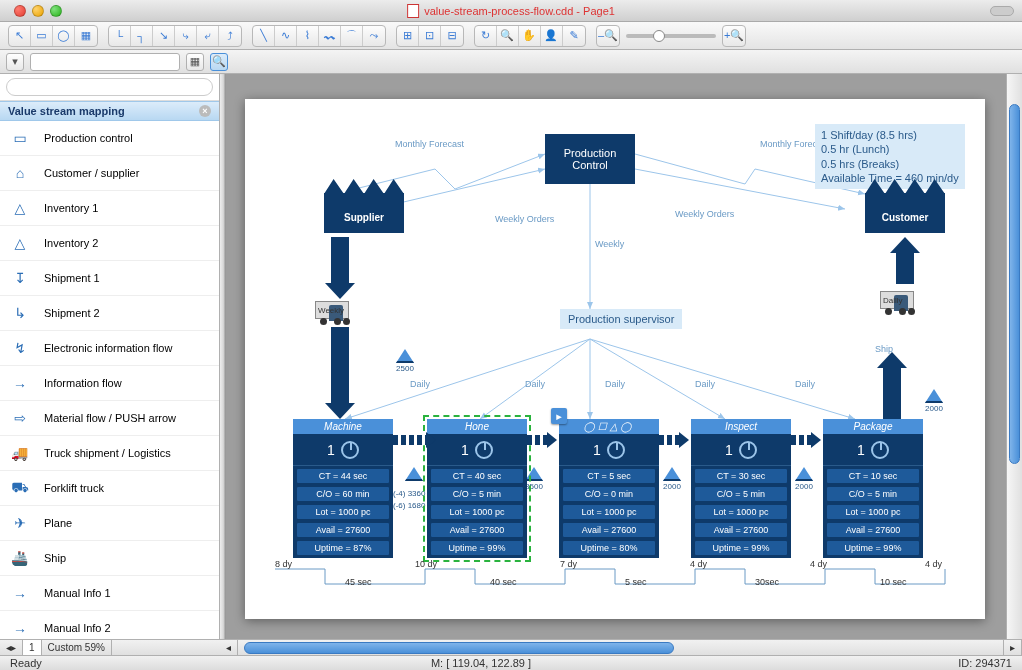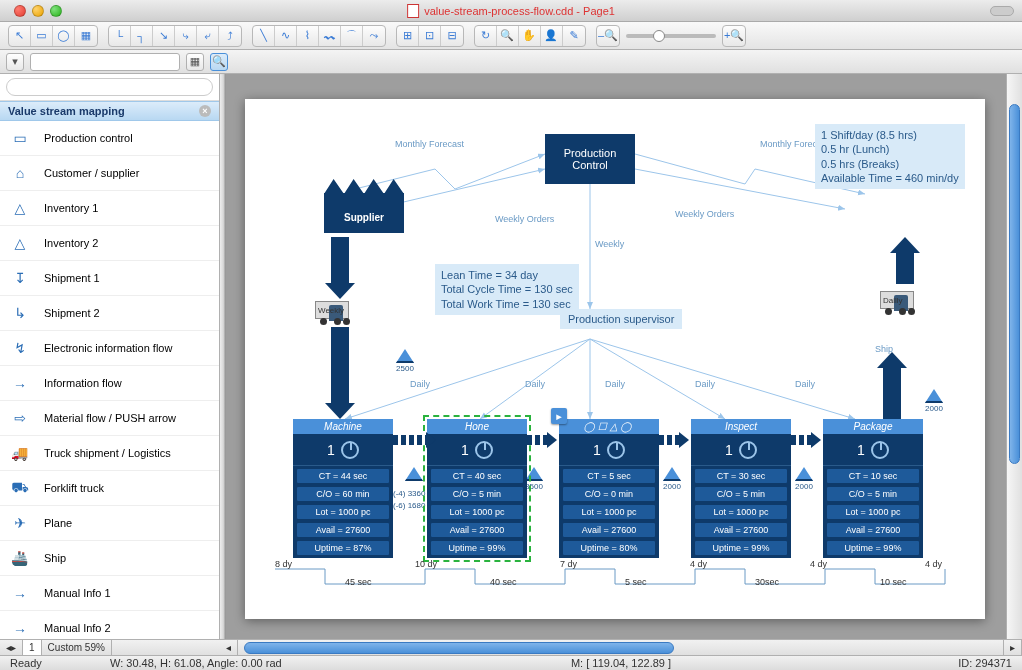--- a/index.html
+++ b/index.html
@@ -322,33 +322,33 @@
         <span>Production Control</span>
       </div>
 
       <div class="info-box" style="left:570px; top:25px;" id="info-shift">
           <div>1 Shift/day (8.5 hrs)</div>
           <div>0.5 hr (Lunch)</div>
           <div>0.5 hrs (Breaks)</div>
           <div>Available Time = 460 min/dy</div>
         </div>
 
-      <div class="info-box" style="left:190px; top:165px;" id="info-lean">
-          <div>Lean Time = 34 day</div>
-          <div>Total Cycle Time = 130 sec</div>
-          <div>Total Work Time = 130 sec</div>
-        </div>
 
 
       <div class="factory" style="left:55px; top:80px;margin-left:24px;">
         <div class="saw"></div>
           <div class="body"></div>
         <div class="txt">Supplier</div>
       </div>
 
+      <div class="factory" style="left:620px; top:80px;">
+        <div class="saw"></div>
+          <div class="body"></div>
+        <div class="txt">Customer</div>
+      </div>
 
       <div class="thick-arrow" style="left:86px; top:138px; height:50px;"></div>
       <div class="thick-arrow up" style="left:651px; top:150px; height:35px;"></div>
       <div class="thick-arrow" style="left:86px; top:228px; height:80px;"></div>
       <div class="thick-arrow up" style="left:638px; top:265px; height:55px;"></div>
 
       <div class="truck" style="left:70px; top:200px;">
         <div class="box"></div>
           <div class="cab"></div>
           <div class="w w1"></div>
@@ -496,16 +496,15 @@
   </div>
   <div class="tab">◂</div>
   <div class="track">
       <div class="sbthumb"></div>
     </div>
   <div class="tab" style="border-left:1px solid #b0b0b0;">▸</div>
 </div>
 
 <div class="statusbar">
   <div class="seg" style="width:100px; flex:0 0 100px;">Ready</div>
-  <div class="seg" style="flex:0 0 280px;">W: 30.48,  H: 61.08,  Angle: 0.00 rad</div>
   <div class="seg c">M: [ 119.04, 122.89 ]</div>
   <div class="seg r" style="flex:0 0 160px;">ID: 294371</div>
 </div>
 
 </body></html>

